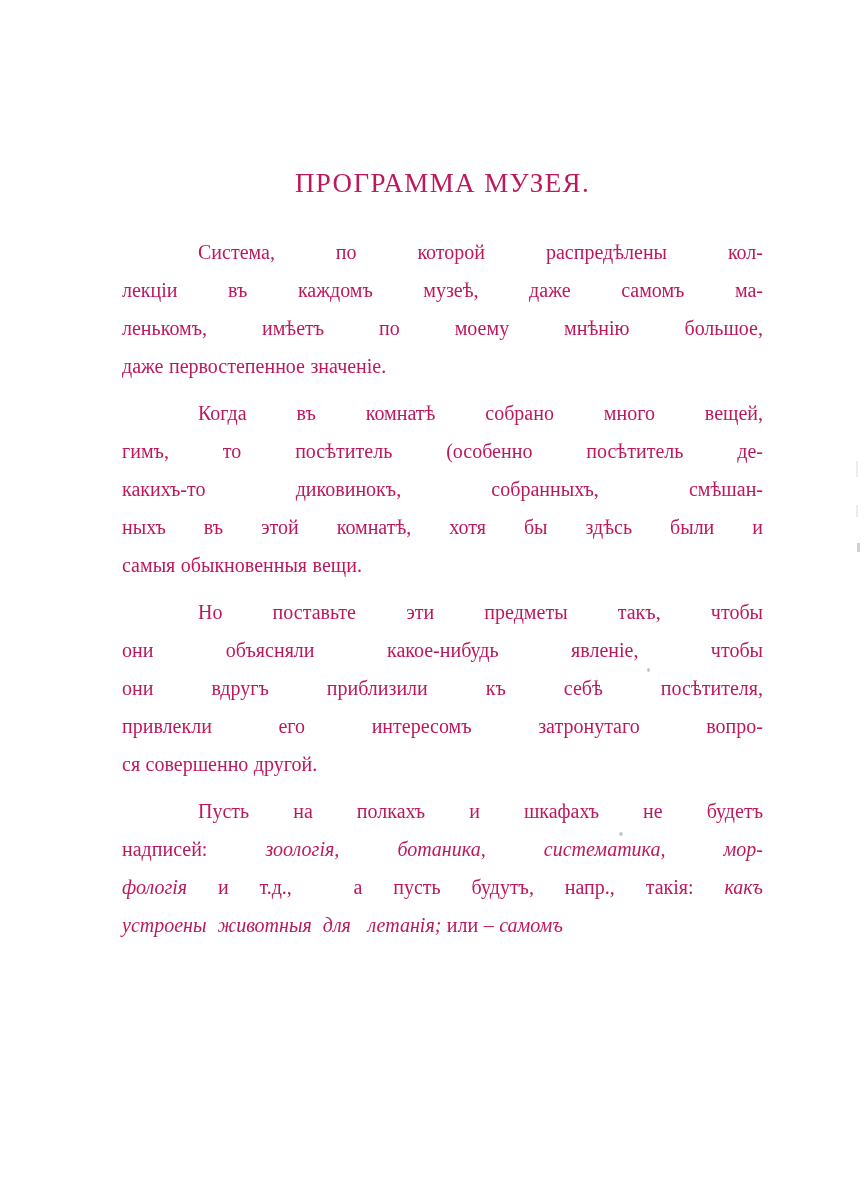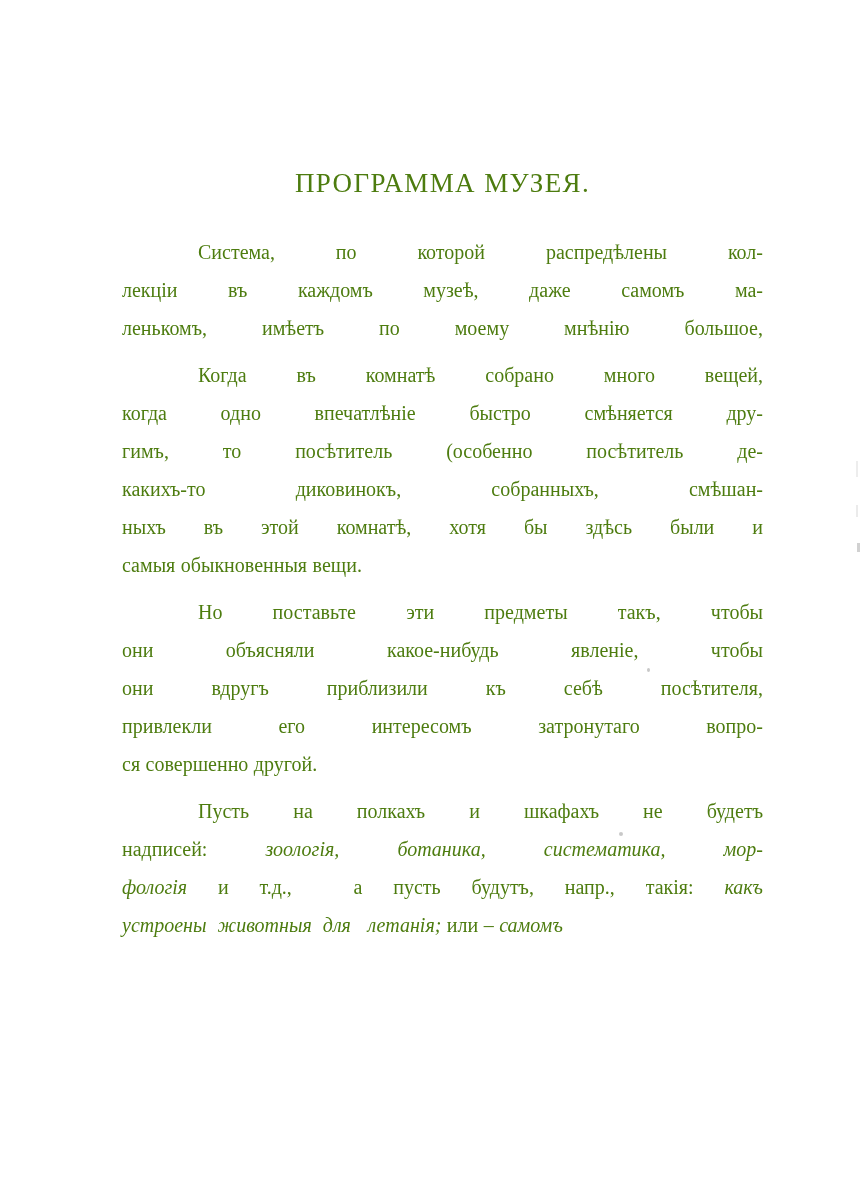--- a/index.html
+++ b/index.html
@@ -10,21 +10,21 @@
   }
 
   .page {
     position: relative;
     width: 867px;
     height: 964px;
     margin: 0 auto;
     background: #ffffff;
     overflow: hidden;
     font-family: "Liberation Serif", "DejaVu Serif", serif;
-    color: #4d7c0f;
+    color: #be185d;
     -webkit-font-smoothing: antialiased;
   }
 
   
   .textblock {
     position: absolute;
     left: 122px;
     top: 168px;
     width: 641px;
   }
@@ -97,25 +97,25 @@
 <div class="page">
 
   <div class="textblock">
 
     <h1 class="page-title">ПРОГРАММА МУЗЕЯ.</h1>
 
     <p class="para">
       <span class="ln indent">Система, по которой распредѣлены кол-</span>
       <span class="ln">лекціи въ каждомъ музеѣ, даже самомъ ма-</span>
       <span class="ln">ленькомъ, имѣетъ по моему мнѣнію большое,</span>
+      <span class="ln flush">даже первостепенное значеніе.</span>
     </p>
 
     <p class="para">
       <span class="ln indent">Когда въ комнатѣ собрано много вещей,</span>
-      <span class="ln">когда одно впечатлѣніе быстро смѣняется дру-</span>
       <span class="ln">гимъ, то посѣтитель (особенно посѣтитель де-</span>
       <span class="ln">какихъ-то диковинокъ, собранныхъ, смѣшан-</span>
       <span class="ln">ныхъ въ этой комнатѣ, хотя бы здѣсь были и</span>
       <span class="ln flush">самыя обыкновенныя вещи.</span>
     </p>
 
     <p class="para">
       <span class="ln indent">Но поставьте эти предметы такъ, чтобы</span>
       <span class="ln">они объясняли какое-нибудь явленіе, чтобы</span>
       <span class="ln">они вдругъ приблизили къ себѣ посѣтителя,</span>

